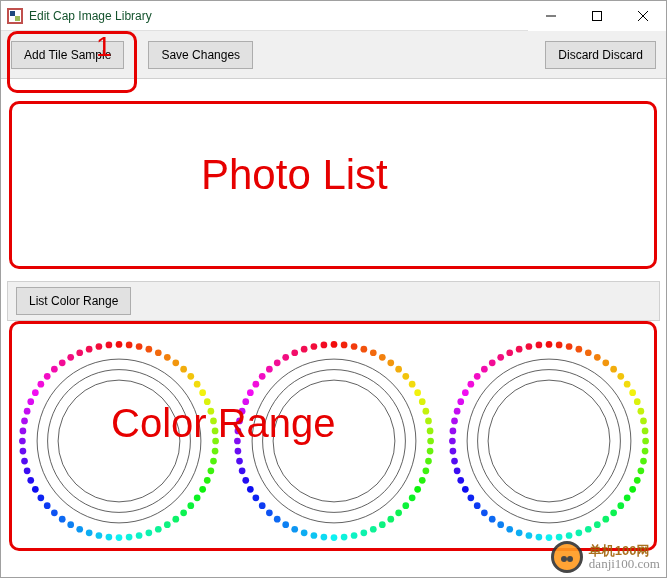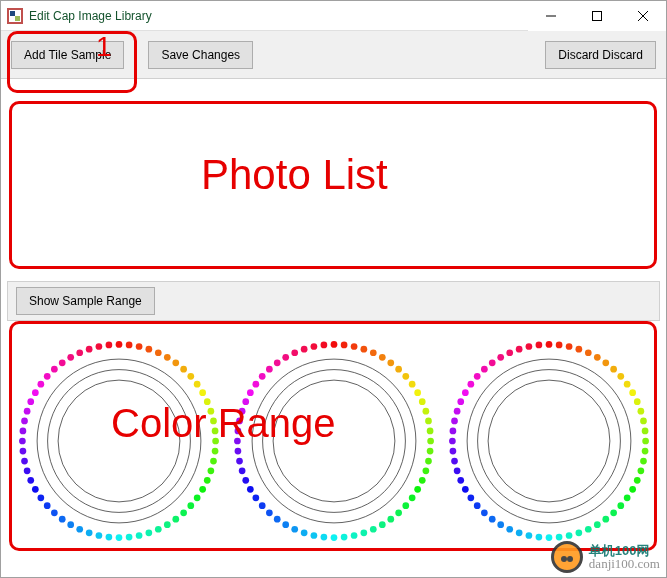--- a/index.html
+++ b/index.html
@@ -141,21 +141,21 @@
       content: "";
       position: absolute;
       width: 6px; height: 6px;
       background: #333;
       border-radius: 50%;
       top: 12px;
     }
     .wm-logo::before { left: 7px; }
     .wm-logo::after { right: 7px; }
     .wm-text { display: flex; flex-direction: column; line-height: 1; }
-    .wm-text .l1 { color: #0f766e; font-size: 13px; font-weight: bold; }
+    .wm-text .l1 { color: #a16207; font-size: 13px; font-weight: bold; }
     .wm-text .l2 { color: #888; font-size: 13px; font-family: Liberation Serif, serif; }
   </style>
 </head>
 <body>
 
 <div class="window">
 
   <div class="titlebar">
     <span class="titlebar-icon">
       <svg viewBox="0 0 16 16" width="16" height="16">
@@ -190,21 +190,21 @@
     <button class="btn">Add Tile Sample</button>
     <button class="btn">Save Changes</button>
     <div class="spacer"></div>
     <button class="btn">Discard Discard</button>
   </div>
 
   <div class="photo-area"></div>
 
   <div class="colorrange-section">
     <div class="colorrange-toolbar">
-      <button class="btn">Show Sample Range</button>
+      <button class="btn">List Color Range</button>
     </div>
     <div class="colorrange-canvas">
 
       <svg class="ring-svg" viewBox="0 0 200 200">
           <circle cx="100" cy="100" r="58" fill="none" stroke="#444" stroke-width="0.8"></circle>
           <circle cx="100" cy="100" r="68" fill="none" stroke="#444" stroke-width="0.8"></circle>
           <circle cx="100" cy="100" r="78" fill="none" stroke="#444" stroke-width="0.8"></circle>
           <circle cx="100.00" cy="8.00" r="3.2" fill="hsl(0,90%,50%)"></circle>
           <circle cx="109.62" cy="8.50" r="3.2" fill="hsl(6,90%,50%)"></circle>
           <circle cx="119.13" cy="10.01" r="3.2" fill="hsl(12,90%,50%)"></circle>

